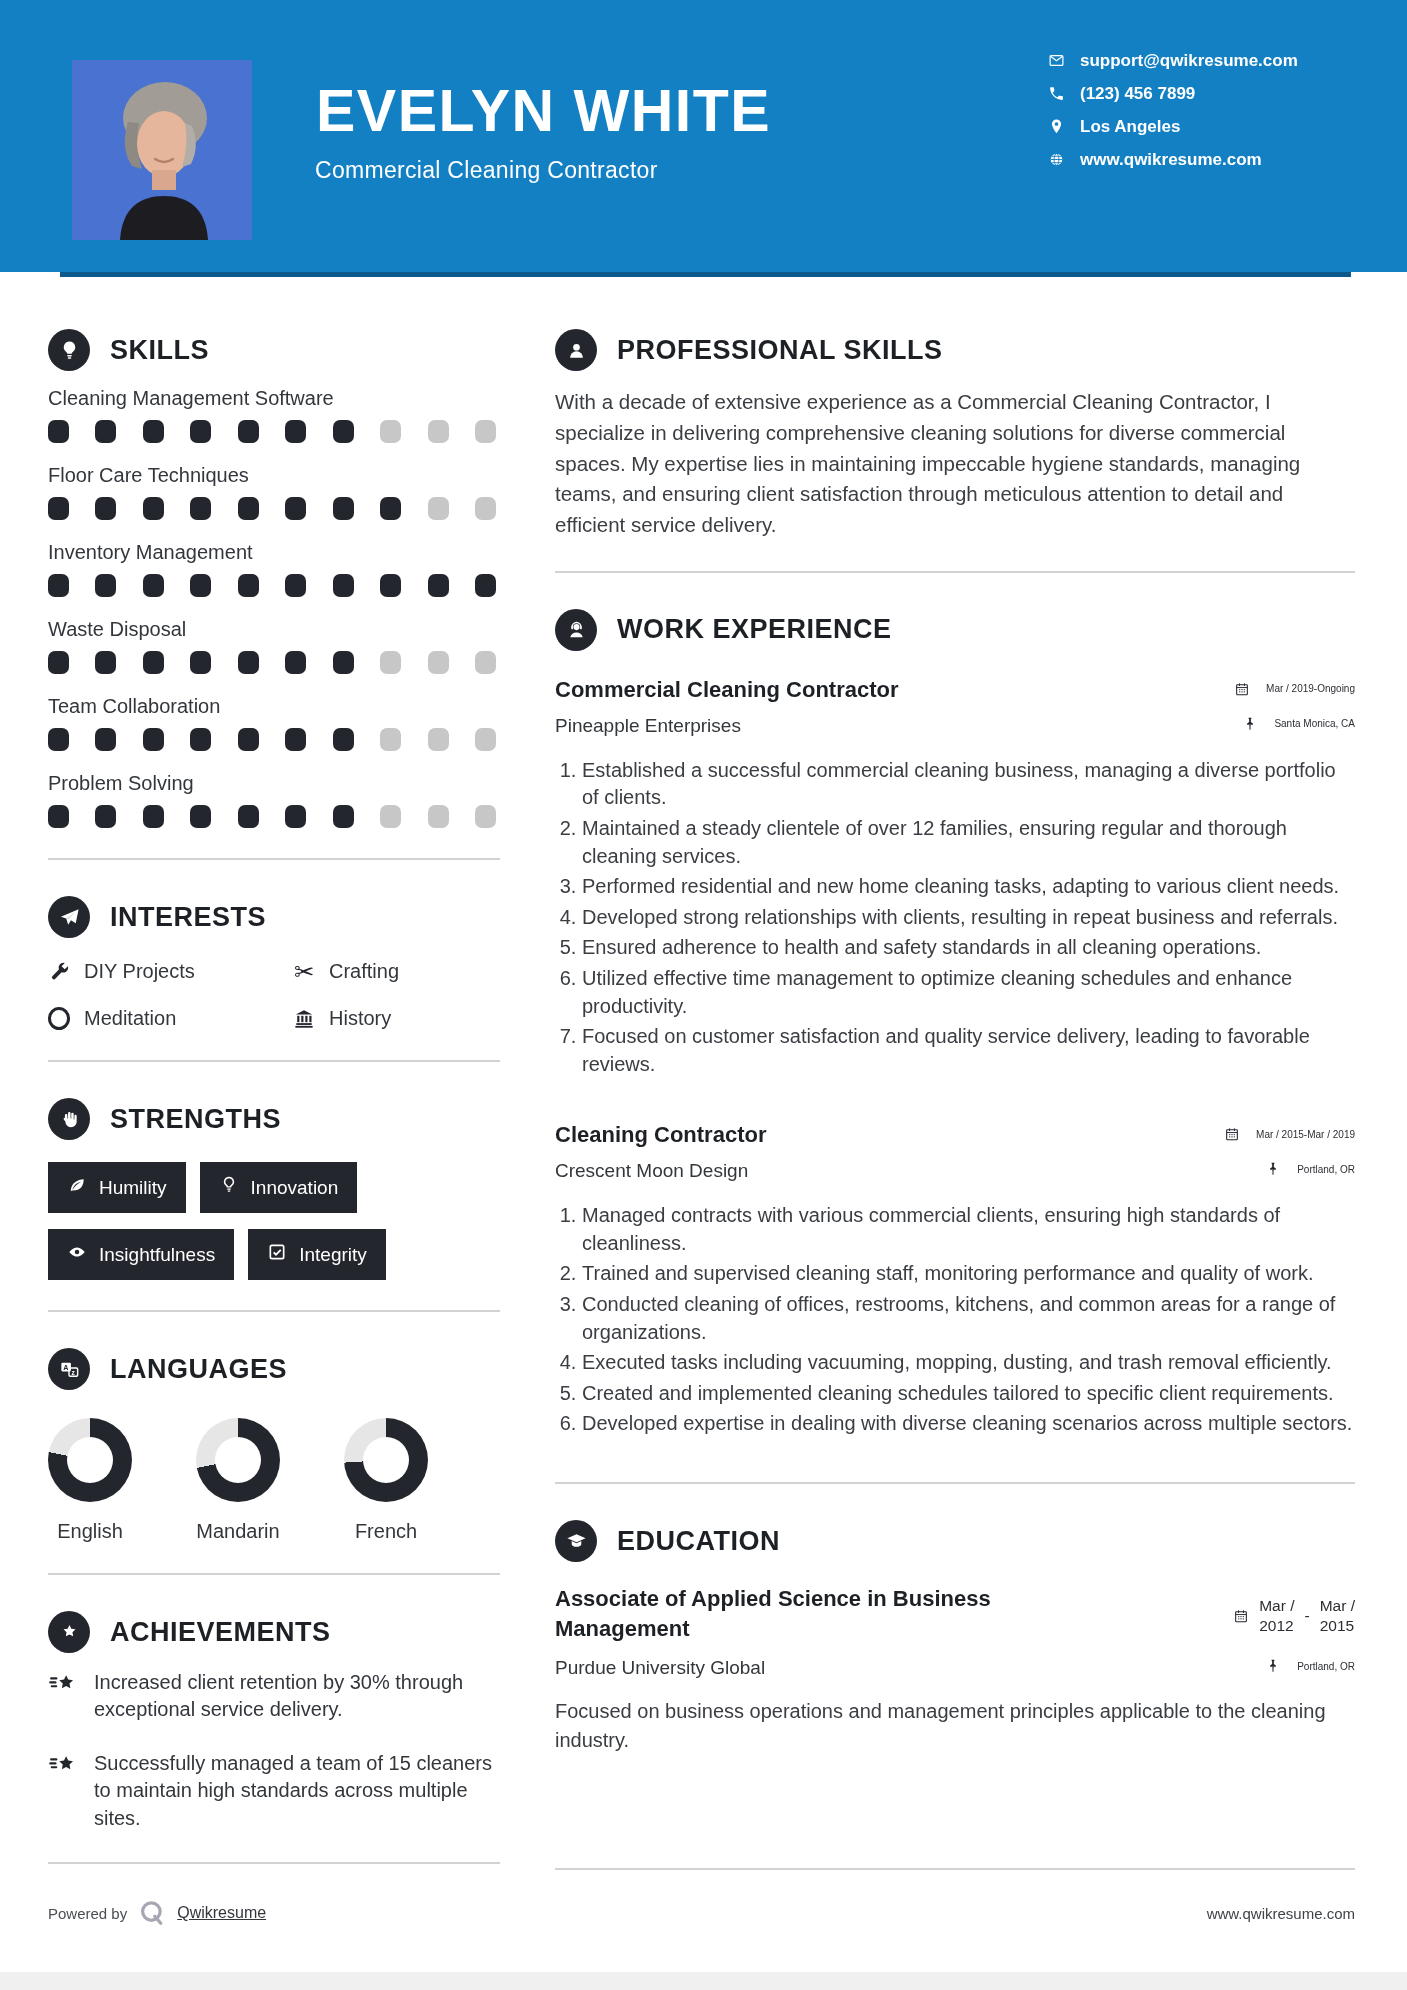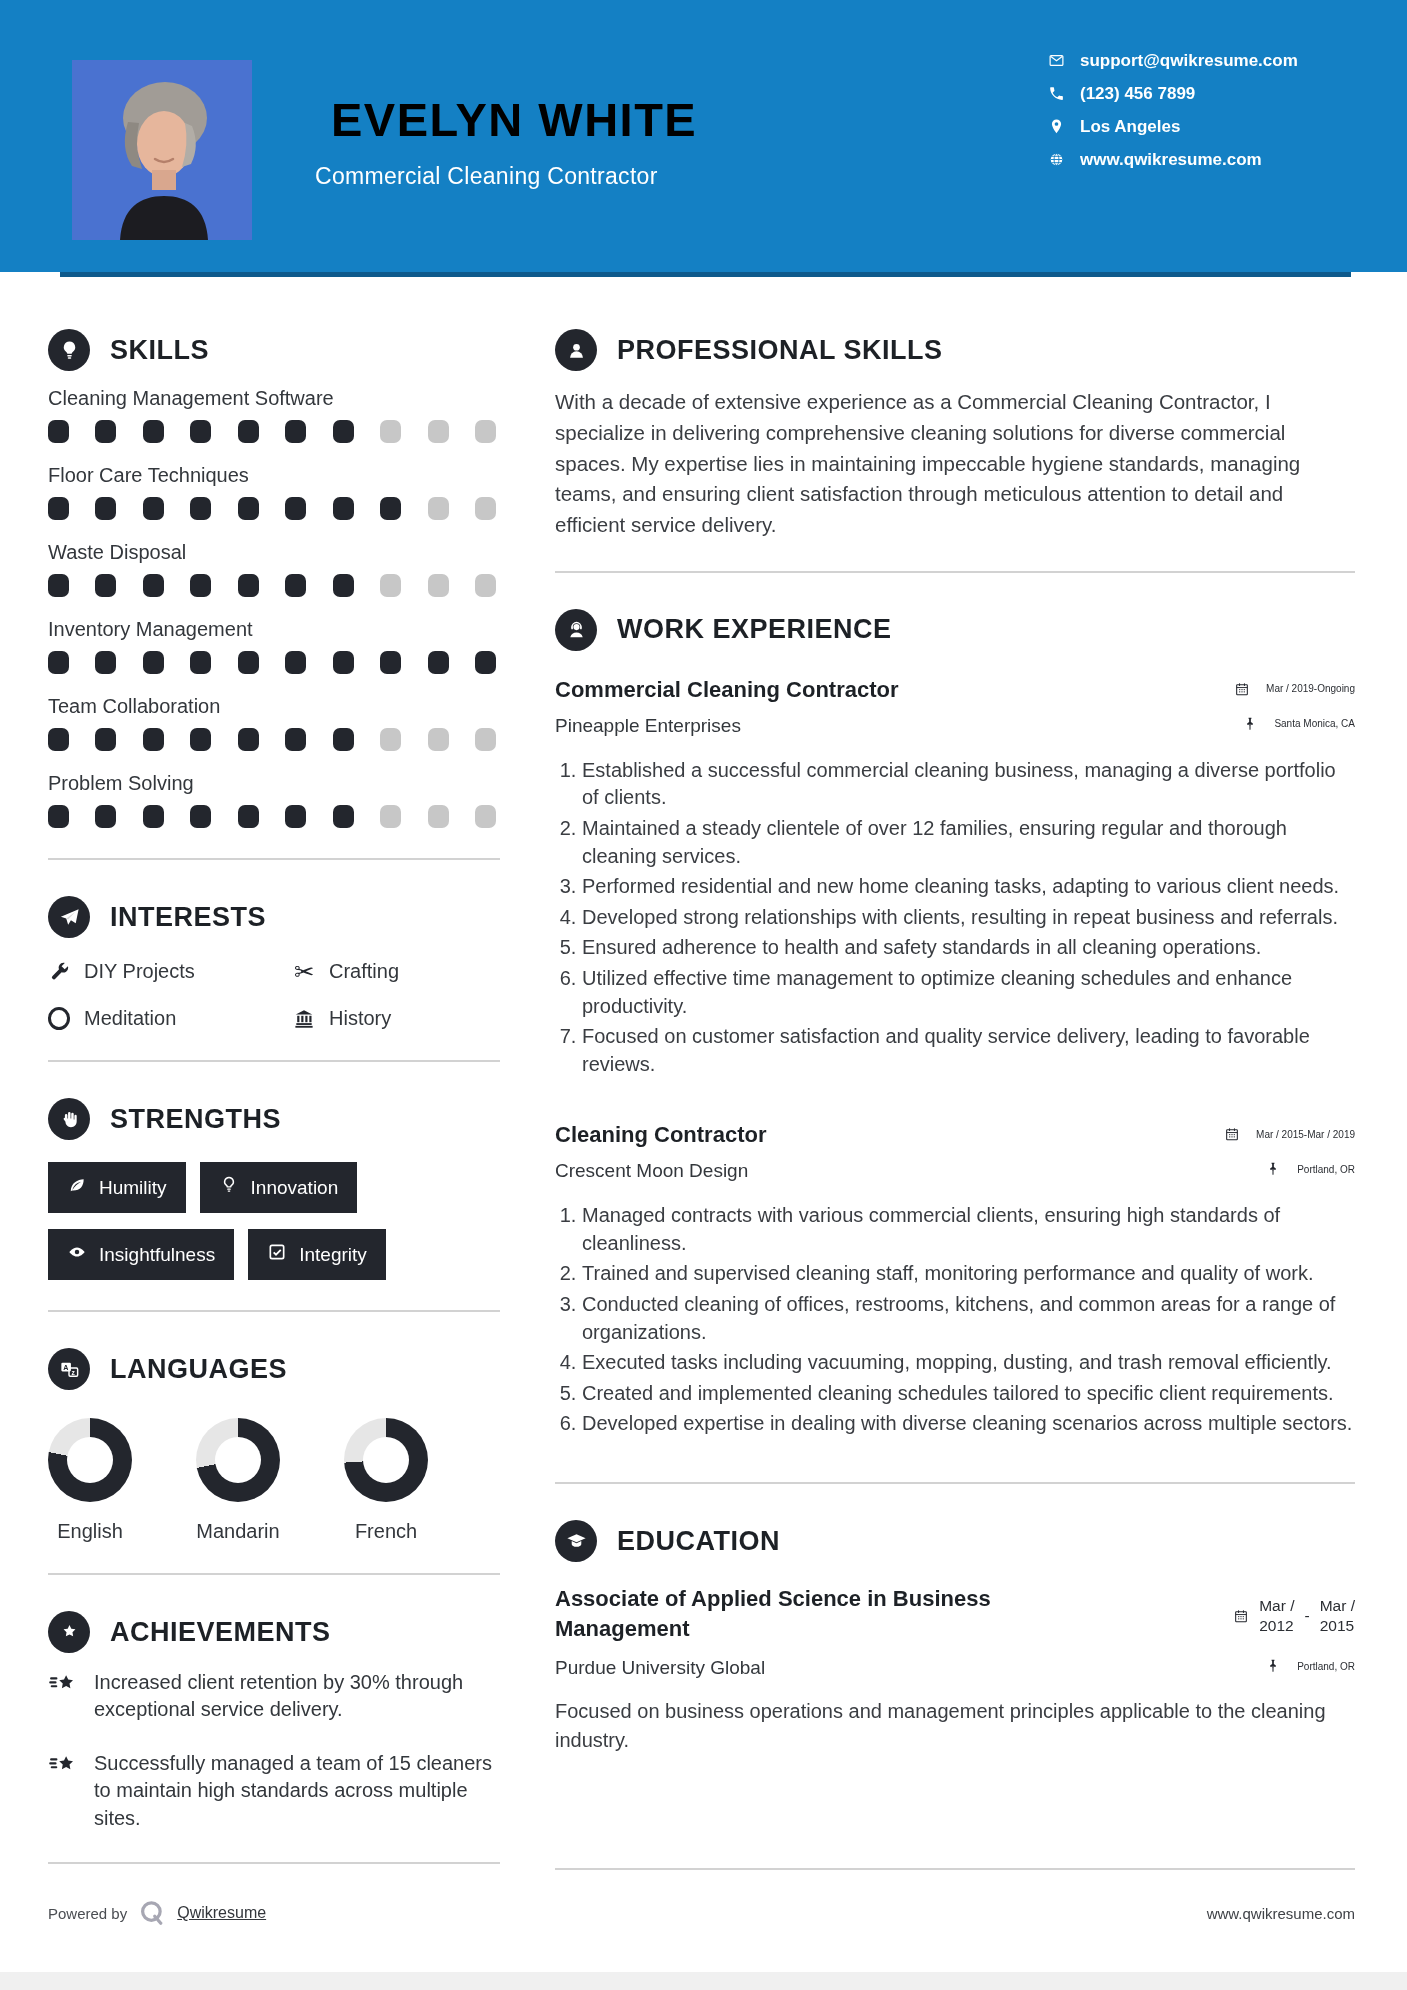--- a/index.html
+++ b/index.html
@@ -3,21 +3,21 @@
 <meta charset="utf-8">
 <style>
   html,body{margin:0;padding:0;background:#9a9a9a;}
   .page{width:1407px;height:1990px;background:#fff;position:relative;overflow:hidden;
         font-family:"Liberation Sans","DejaVu Sans",sans-serif;color:#3a3d42;margin:0 auto;}
 
   
   .hdr{height:272px;background:#1480c4;position:relative;}
   .photo{position:absolute;left:72px;top:60px;width:180px;height:180px;overflow:hidden;}
   .idblock{position:absolute;left:315px;top:76px;color:#fff;}
-  .idblock h1{margin:16px;font-size:47px;font-weight:800;letter-spacing:1.5px;color:#000000;}
+  .idblock h1{margin:1px;font-size:59px;font-weight:800;letter-spacing:1.5px;color:#ffffff;}
   .idblock .role{margin-top:12px;font-size:23px;font-weight:500;letter-spacing:.3px;color:#fff;}
   .contact{position:absolute;left:1048px;top:44px;list-style:none;margin:0;padding:0;color:#fff;}
   .contact li{display:flex;align-items:center;gap:15px;height:33px;font-size:17px;font-weight:bold;}
   .cic{width:17px;height:17px;display:inline-flex;}
   .cic svg{width:17px;height:17px;}
   .hdr-rule{height:5px;background:#0e5a8c;margin:0 56px 0 60px;}
 
   
   .content{display:flex;padding:52px 52px 0 48px;}
   .left{width:452px;flex:0 0 452px;margin-right:55px;}
@@ -198,47 +198,47 @@
               <span class="dot on"></span>
               <span class="dot on"></span>
               <span class="dot on"></span>
               <span class="dot on"></span>
               <span class="dot on"></span>
               <span class="dot"></span>
               <span class="dot"></span>
             </div>
         </div>
         <div class="skill">
+          <div class="slabel">Inventory Management</div>
+          <div class="dots">
+              <span class="dot on"></span>
+              <span class="dot on"></span>
+              <span class="dot on"></span>
+              <span class="dot on"></span>
+              <span class="dot on"></span>
+              <span class="dot on"></span>
+              <span class="dot on"></span>
+              <span class="dot on"></span>
+              <span class="dot on"></span>
+              <span class="dot on"></span>
+            </div>
+        </div>
+        <div class="skill">
           <div class="slabel">Waste Disposal</div>
           <div class="dots">
               <span class="dot on"></span>
               <span class="dot on"></span>
               <span class="dot on"></span>
               <span class="dot on"></span>
               <span class="dot on"></span>
               <span class="dot on"></span>
               <span class="dot on"></span>
               <span class="dot"></span>
               <span class="dot"></span>
               <span class="dot"></span>
-            </div>
-        </div>
-        <div class="skill">
-          <div class="slabel">Inventory Management</div>
-          <div class="dots">
-              <span class="dot on"></span>
-              <span class="dot on"></span>
-              <span class="dot on"></span>
-              <span class="dot on"></span>
-              <span class="dot on"></span>
-              <span class="dot on"></span>
-              <span class="dot on"></span>
-              <span class="dot on"></span>
-              <span class="dot on"></span>
-              <span class="dot on"></span>
             </div>
         </div>
         <div class="skill">
           <div class="slabel">Team Collaboration</div>
           <div class="dots">
               <span class="dot on"></span>
               <span class="dot on"></span>
               <span class="dot on"></span>
               <span class="dot on"></span>
               <span class="dot on"></span>

